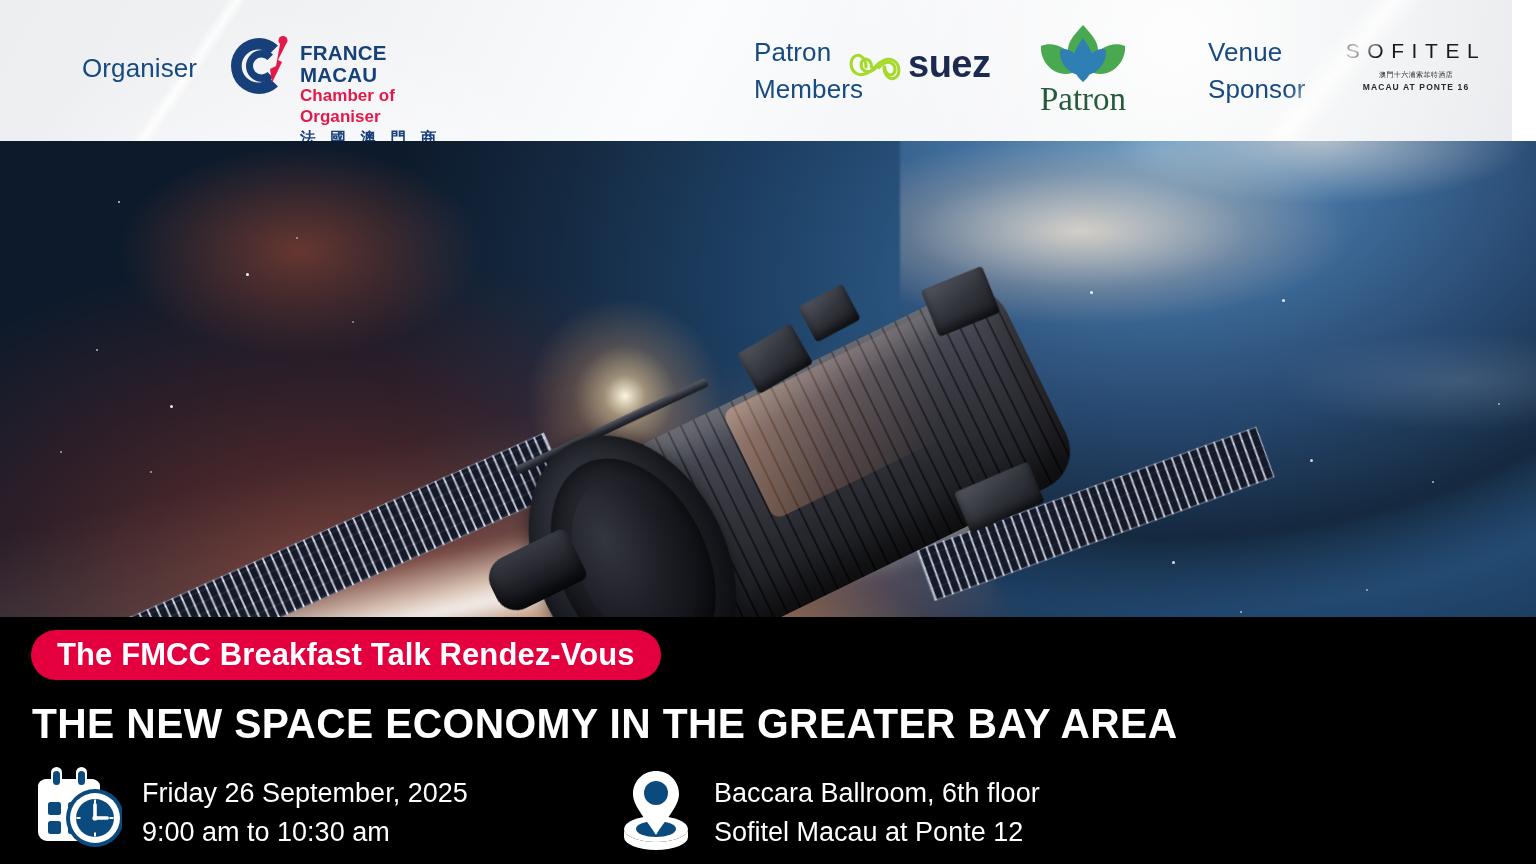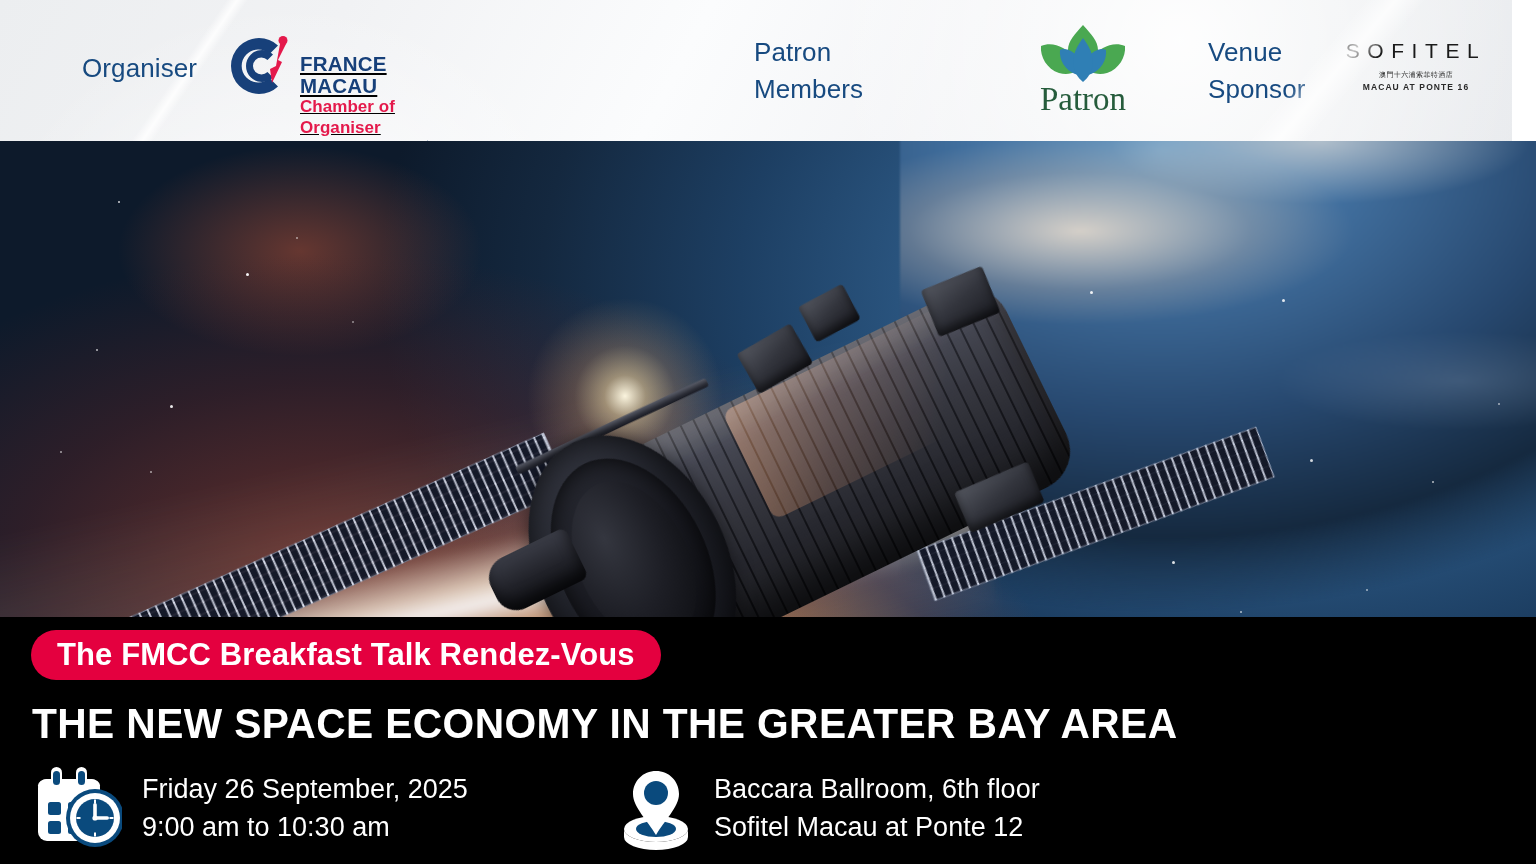--- a/index.html
+++ b/index.html
@@ -61,21 +61,21 @@
     line-height: 1.42;
     font-weight: 400;
     letter-spacing: 0.1px;
     white-space: pre-line;
     text-align: left;
   }
 
   
   .fmcc-logo { position: absolute; left: 228px; top: 33px; width: 228px; height: 73px; }
   .fmcc-mark { position: absolute; left: 0; top: 2px; width: 62px; height: 62px; }
-  .fmcc-text { position: absolute; left: 72px; top: 20px; text-decoration: underline; }
+  .fmcc-text { position: absolute; left: 72px; top: 9px; }
   .fmcc-l1 {
     color: #17407a; font-weight: bold; font-size: 20.5px;
     letter-spacing: 0.2px; line-height: 1.08;
     font-family: "Liberation Sans", sans-serif;
   }
   .fmcc-l2 {
     color: #e4194b; font-weight: bold; font-size: 17px;
     letter-spacing: 0.05px; line-height: 1.2;
     font-family: "Liberation Sans", sans-serif;
   }
@@ -299,21 +299,21 @@
   }
   .detail-row {
     position: absolute;
     left: 0; top: 148px;
     width: 1536px;
     height: 100px;
   }
   .detail {
     position: absolute;
     display: flex;
-    align-items: center;
+    align-items: flex-end;
     gap: 20px;
   }
   .detail-when { left: 34px; top: 0; }
   .detail-where { left: 618px; top: 0; }
   .detail-icon {
     width: 88px; height: 86px;
     flex: 0 0 auto;
     position: relative;
   }
   .detail-icon.pin { width: 76px; }
@@ -350,20 +350,30 @@
           <div class="fmcc-l2">Chamber of Organiser</div>
           <div class="fmcc-l3">法 國 澳 門 商 會</div>
         </div>
       </div>
 
       <div class="slot" style="left:728px; top:34px;margin-left:26px;">
         <div class="slot-label">Patron
 Members</div>
       </div>
 
+      <div class="suez-logo">
+        <svg class="suez-mark" viewBox="0 0 60 42">
+          <g fill="none" stroke="#a6d92a" stroke-width="3.1" stroke-linecap="round">
+            <path d="M20 21 C20 12 13.5 7 8.5 10.5 C3.5 14 4 24 10.5 27.5 C17 31 25 26 29 21 C33 16 41 11 47.5 14.5 C54 18 54.5 28 49.5 31.5 C44.5 35 38 30 38 21"></path>
+            <path d="M25.5 21 C25.5 15 21 11.5 17.5 13.8 C14 16.1 14.4 22.6 18.8 24.9 C23.2 27.2 28.6 23.9 31.3 20.6"></path>
+            <path d="M33 21.5 C35.6 18.1 41 14.8 45.4 17.1 C49.8 19.4 50.2 25.9 46.7 28.2 C43.2 30.5 38.7 27 38.7 21"></path>
+          </g>
+        </svg>
+        <div class="suez-word">suez</div>
+      </div>
 
       <div class="epsium-logo">
         <svg class="epsium-mark" viewBox="0 0 92 62">
           <path d="M46 1 C38 10 31 17 31 26 C31 34 38 40 46 40 C54 40 61 34 61 26 C61 17 54 10 46 1 Z" fill="#4aa851"></path>
           <path d="M4 22 C3 33 10 45 22 49 C32 52 42 48 46 41 C40 35 34 28 26 24 C19 20 11 19 4 22 Z" fill="#4aa851"></path>
           <path d="M88 22 C89 33 82 45 70 49 C60 52 50 48 46 41 C52 35 58 28 66 24 C73 20 81 19 88 22 Z" fill="#4aa851"></path>
           <path d="M23 26 C22 36 28 46 38 50 C43 52 46 50 46 45 C46 38 41 31 34 27 C30 25 26 24 23 26 Z" fill="#2f7fb5"></path>
           <path d="M69 26 C70 36 64 46 54 50 C49 52 46 50 46 45 C46 38 51 31 58 27 C62 25 66 24 69 26 Z" fill="#2f7fb5"></path>
           <path d="M46 14 C40 22 36 30 36 38 C36 47 41 54 46 58 C51 54 56 47 56 38 C56 30 52 22 46 14 Z" fill="#2f7fb5"></path>
         </svg>

